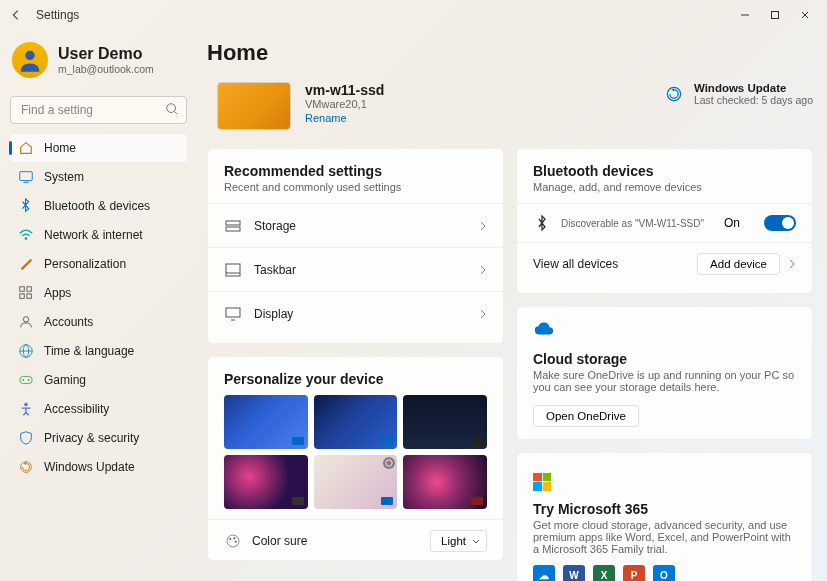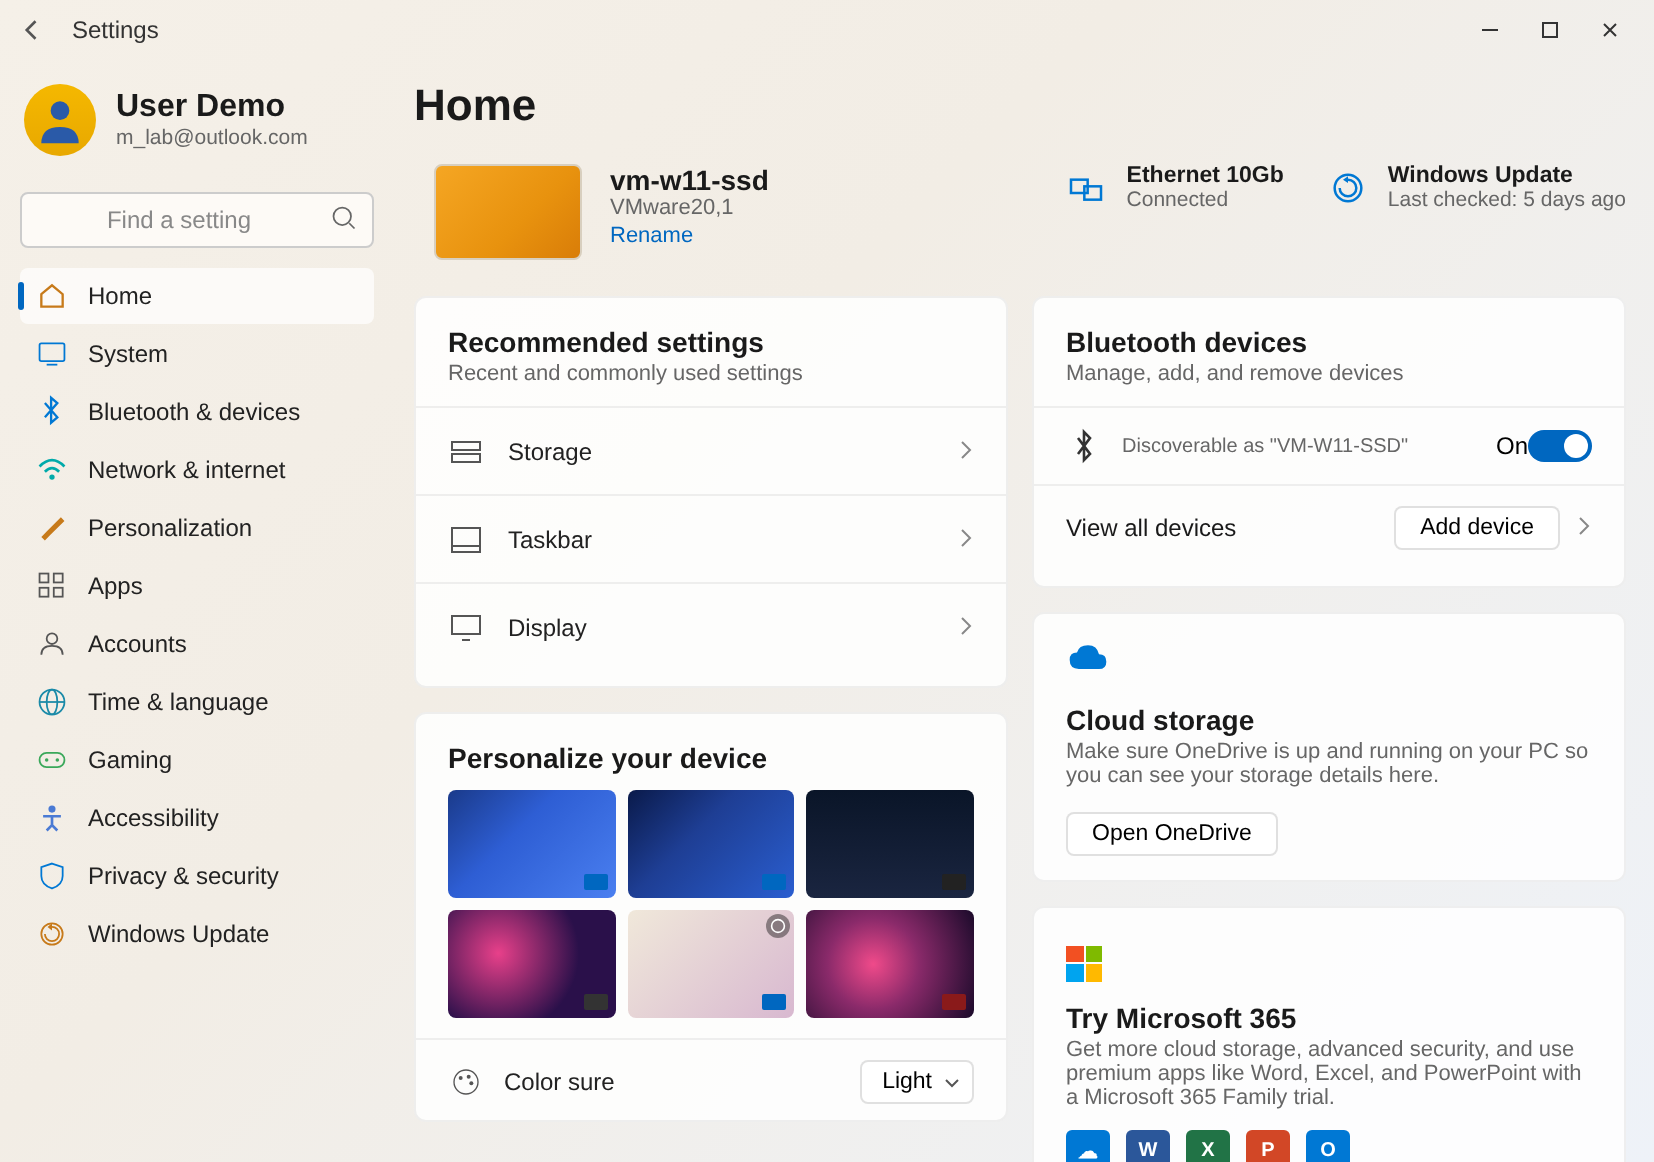--- a/index.html
+++ b/index.html
@@ -12,21 +12,21 @@
 .win-btn { width: 28px; height: 20px; display: flex; align-items: center; justify-content: center; cursor: pointer; }
 .main-layout { display: flex; height: calc(100% - 30px); }
 .sidebar { width: 193px; padding: 8px 6px 0 10px; overflow-y: auto; }
 .user-block { display: flex; align-items: center; gap: 10px; padding: 4px 4px 12px 2px; }
 .avatar { width: 36px; height: 36px; border-radius: 50%; background: linear-gradient(180deg, #f5b800 0%, #e8a800 100%); display: flex; align-items: center; justify-content: center; overflow: hidden; }
 .avatar svg { width: 28px; height: 28px; }
 .user-info { display: flex; flex-direction: column; }
 .user-name { font-size: 16px; font-weight: 600; color: #1a1a1a; }
 .user-email { font-size: 10.5px; color: #666; }
 .search-wrap { position: relative; margin: 6px 0 10px 0; }
-.search-input { width: 100%; height: 28px; border: 1px solid #ccc; border-radius: 4px; background: #fdfaf6; padding: 0 28px 0 10px; font-size: 12px; color: #444; text-align: center; }
+.search-input { width: 100%; height: 28px; border: 1px solid #ccc; border-radius: 4px; background: #fdfaf6; padding: 0 28px 0 10px; font-size: 12px; color: #444; }
 .search-input::placeholder { color: #888; }
 .search-icon-wrap { position: absolute; right: 8px; top: 6px; }
 .nav-list { display: flex; flex-direction: column; gap: 1px; }
 .nav-item { display: flex; align-items: center; gap: 10px; height: 28px; padding: 0 8px; border-radius: 4px; font-size: 12px; color: #222; cursor: pointer; position: relative; }
 .nav-item.active { background: rgba(255,255,255,0.7); }
 .nav-item.active::before { content: ''; position: absolute; left: -1px; top: 7px; bottom: 7px; width: 3px; background: #0067c0; border-radius: 2px; }
 .nav-icon { width: 16px; height: 16px; display: flex; align-items: center; justify-content: center; flex-shrink: 0; }
 .content { flex: 1; padding: 10px 14px 0 14px; overflow-y: auto; }
 .page-title { font-size: 22px; font-weight: 600; color: #1a1a1a; margin-bottom: 16px; }
 .hero { display: flex; align-items: flex-start; gap: 14px; margin-bottom: 18px; margin-left: 10px; }
@@ -51,21 +51,21 @@
 .setting-icon { width: 18px; display: flex; justify-content: center; }
 .setting-label { font-size: 12px; color: #222; }
 .chev { margin-left: auto; color: #888; }
 .wallpaper-grid { display: grid; grid-template-columns: repeat(3, 1fr); gap: 6px; margin-bottom: 10px; }
 .wallpaper { height: 54px; border-radius: 4px; cursor: pointer; position: relative; }
 .wallpaper .corner { position: absolute; right: 4px; bottom: 4px; width: 12px; height: 8px; background: #0067c0; border-radius: 1px; }
 .bt-row { display: flex; align-items: center; gap: 10px; padding: 10px 0; border-top: 1px solid rgba(0,0,0,0.06); margin: 0 -16px; padding: 10px 16px; }
 .bt-text { display: flex; flex-direction: column; }
 .bt-title { font-size: 12px; color: #1a1a1a; font-weight: 500; }
 .bt-sub { font-size: 10px; color: #666; }
-.bt-toggle-wrap { margin-left: auto; display: flex; align-items: center; gap: 0; }
+.bt-toggle-wrap { margin-left: auto; display: flex; align-items: center; gap: 24px; }
 .toggle { width: 32px; height: 16px; background: #0067c0; border-radius: 10px; position: relative; cursor: pointer; }
 .toggle::after { content: ''; position: absolute; right: 2px; top: 2px; width: 12px; height: 12px; background: #fff; border-radius: 50%; }
 .bt-bottom { display: flex; align-items: center; justify-content: space-between; padding: 10px 16px; margin: 0 -16px; border-top: 1px solid rgba(0,0,0,0.06); }
 .link-text { font-size: 12px; color: #1a1a1a; cursor: pointer; }
 .add-dev { display: flex; align-items: center; gap: 8px; }
 .btn-lite { background: rgba(255,255,255,0.9); border: 1px solid rgba(0,0,0,0.12); border-radius: 4px; padding: 4px 12px; font-size: 11.5px; cursor: pointer; }
 .cloud-icon { color: #0078d4; margin-bottom: 10px; }
 .m365-logo { width: 18px; height: 18px; display: inline-grid; grid-template-columns: 1fr 1fr; grid-template-rows: 1fr 1fr; gap: 1px; margin-bottom: 10px; }
 .m365-logo span:nth-child(1){background:#f25022}.m365-logo span:nth-child(2){background:#7fba00}.m365-logo span:nth-child(3){background:#00a4ef}.m365-logo span:nth-child(4){background:#ffb900}
 .app-icons { display: flex; gap: 8px; margin-top: 10px; }
@@ -244,32 +244,20 @@
     <h1 class="page-title">Home</h1>
 
     <div class="hero">
       <div class="hero-thumb"></div>
       <div class="hero-info">
         <div class="hero-title">vm-w11-ssd</div>
         <div class="hero-sub">VMware20,1</div>
         <div class="hero-link">Rename</div>
       </div>
       <div class="hero-right">
-        <div class="hero-stat">
-          <div class="hero-stat-icon">
-            <svg width="20" height="20" viewBox="0 0 24 24">
-                <rect x="3" y="7" width="10" height="8" stroke="#0078d4" fill="none" stroke-width="1.5"></rect>
-                <rect x="11" y="11" width="10" height="8" stroke="#0078d4" fill="none" stroke-width="1.5"></rect>
-              </svg>
-          </div>
-          <div class="hero-stat-text">
-            <div class="hero-stat-title">Ethernet 10Gb</div>
-            <div class="hero-stat-sub">Connected</div>
-          </div>
-        </div>
         <div class="hero-stat">
           <div class="hero-stat-icon">
             <svg width="20" height="20" viewBox="0 0 24 24">
                 <circle cx="12" cy="12" r="8" stroke="#0078d4" fill="none" stroke-width="1.5"></circle>
                 <path d="M12 7 A5 5 0 1 1 7 12" stroke="#0078d4" fill="none" stroke-width="1.5"></path>
                 <path d="M12 5 L12 9 L9 7 Z" fill="#0078d4"></path>
               </svg>
           </div>
           <div class="hero-stat-text">
             <div class="hero-stat-title">Windows Update</div>

